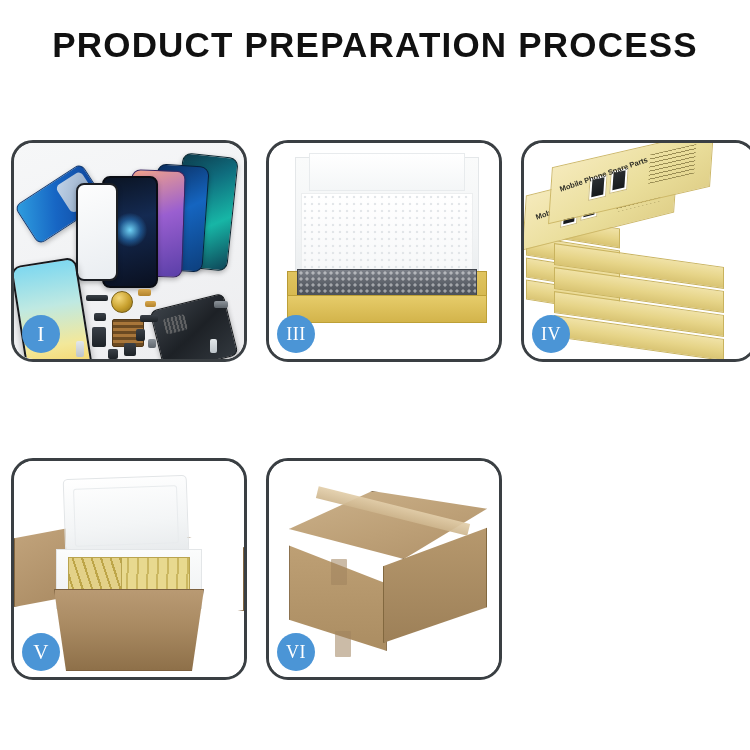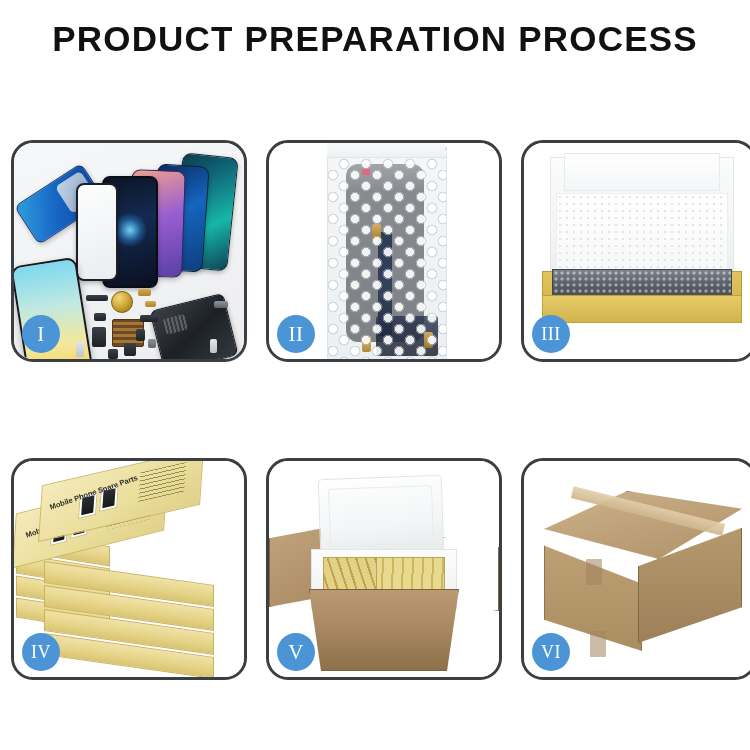--- a/index.html
+++ b/index.html
@@ -11,21 +11,21 @@
     width: 750px;
     height: 750px;
     overflow: hidden;
     font-family: "Liberation Sans", sans-serif;
     position: relative;
   }
 
   
   .header {
     width: 750px;
-    padding-top: 20px;
+    padding-top: 26px;
     text-align: center;
   }
   .title {
     font-family: "Liberation Sans", sans-serif;
     font-size: 35px;
     font-weight: 700;
     letter-spacing: 1.2px;
     color: #111111;
     line-height: 1.1;
     margin: 0;
@@ -509,41 +509,20 @@
       <div class="part gray" style="left:134px;top:196px;width:8px;height:9px;"></div>
       <div class="part gray" style="left:200px;top:158px;width:14px;height:7px;"></div>
       <div class="part pale" style="left:196px;top:196px;width:7px;height:14px;"></div>
 
       <div class="badge">
         <span>I</span>
       </div>
     </div>
   </div>
 
-  <div class="panel">
-    <div class="panel-inner">
-      <div class="p2-bg"></div>
-
-      <div class="bubble-bag">
-        <div class="screen-inside"></div>
-        <div class="flex-cable"></div>
-        <div class="flex-cable two"></div>
-        <div class="gold-tab" style="left:44px;top:76px;"></div>
-        <div class="gold-tab" style="left:34px;top:188px;"></div>
-        <div class="gold-tab" style="left:96px;top:184px;"></div>
-        <div class="pink-dot"></div>
-        <div class="bubbles"></div>
-      </div>
-      <div class="bag-seal"></div>
-
-      <div class="badge">
-        <span>II</span>
-      </div>
-    </div>
-  </div>
 
   <div class="panel">
     <div class="panel-inner">
       <div class="p3-bg"></div>
 
       <div class="mailer-lid"></div>
       <div class="mailer-lid-tab"></div>
       <div class="foam-sheet"></div>
       <div class="mailer-tray"></div>
       <div class="tray-inner"></div>

